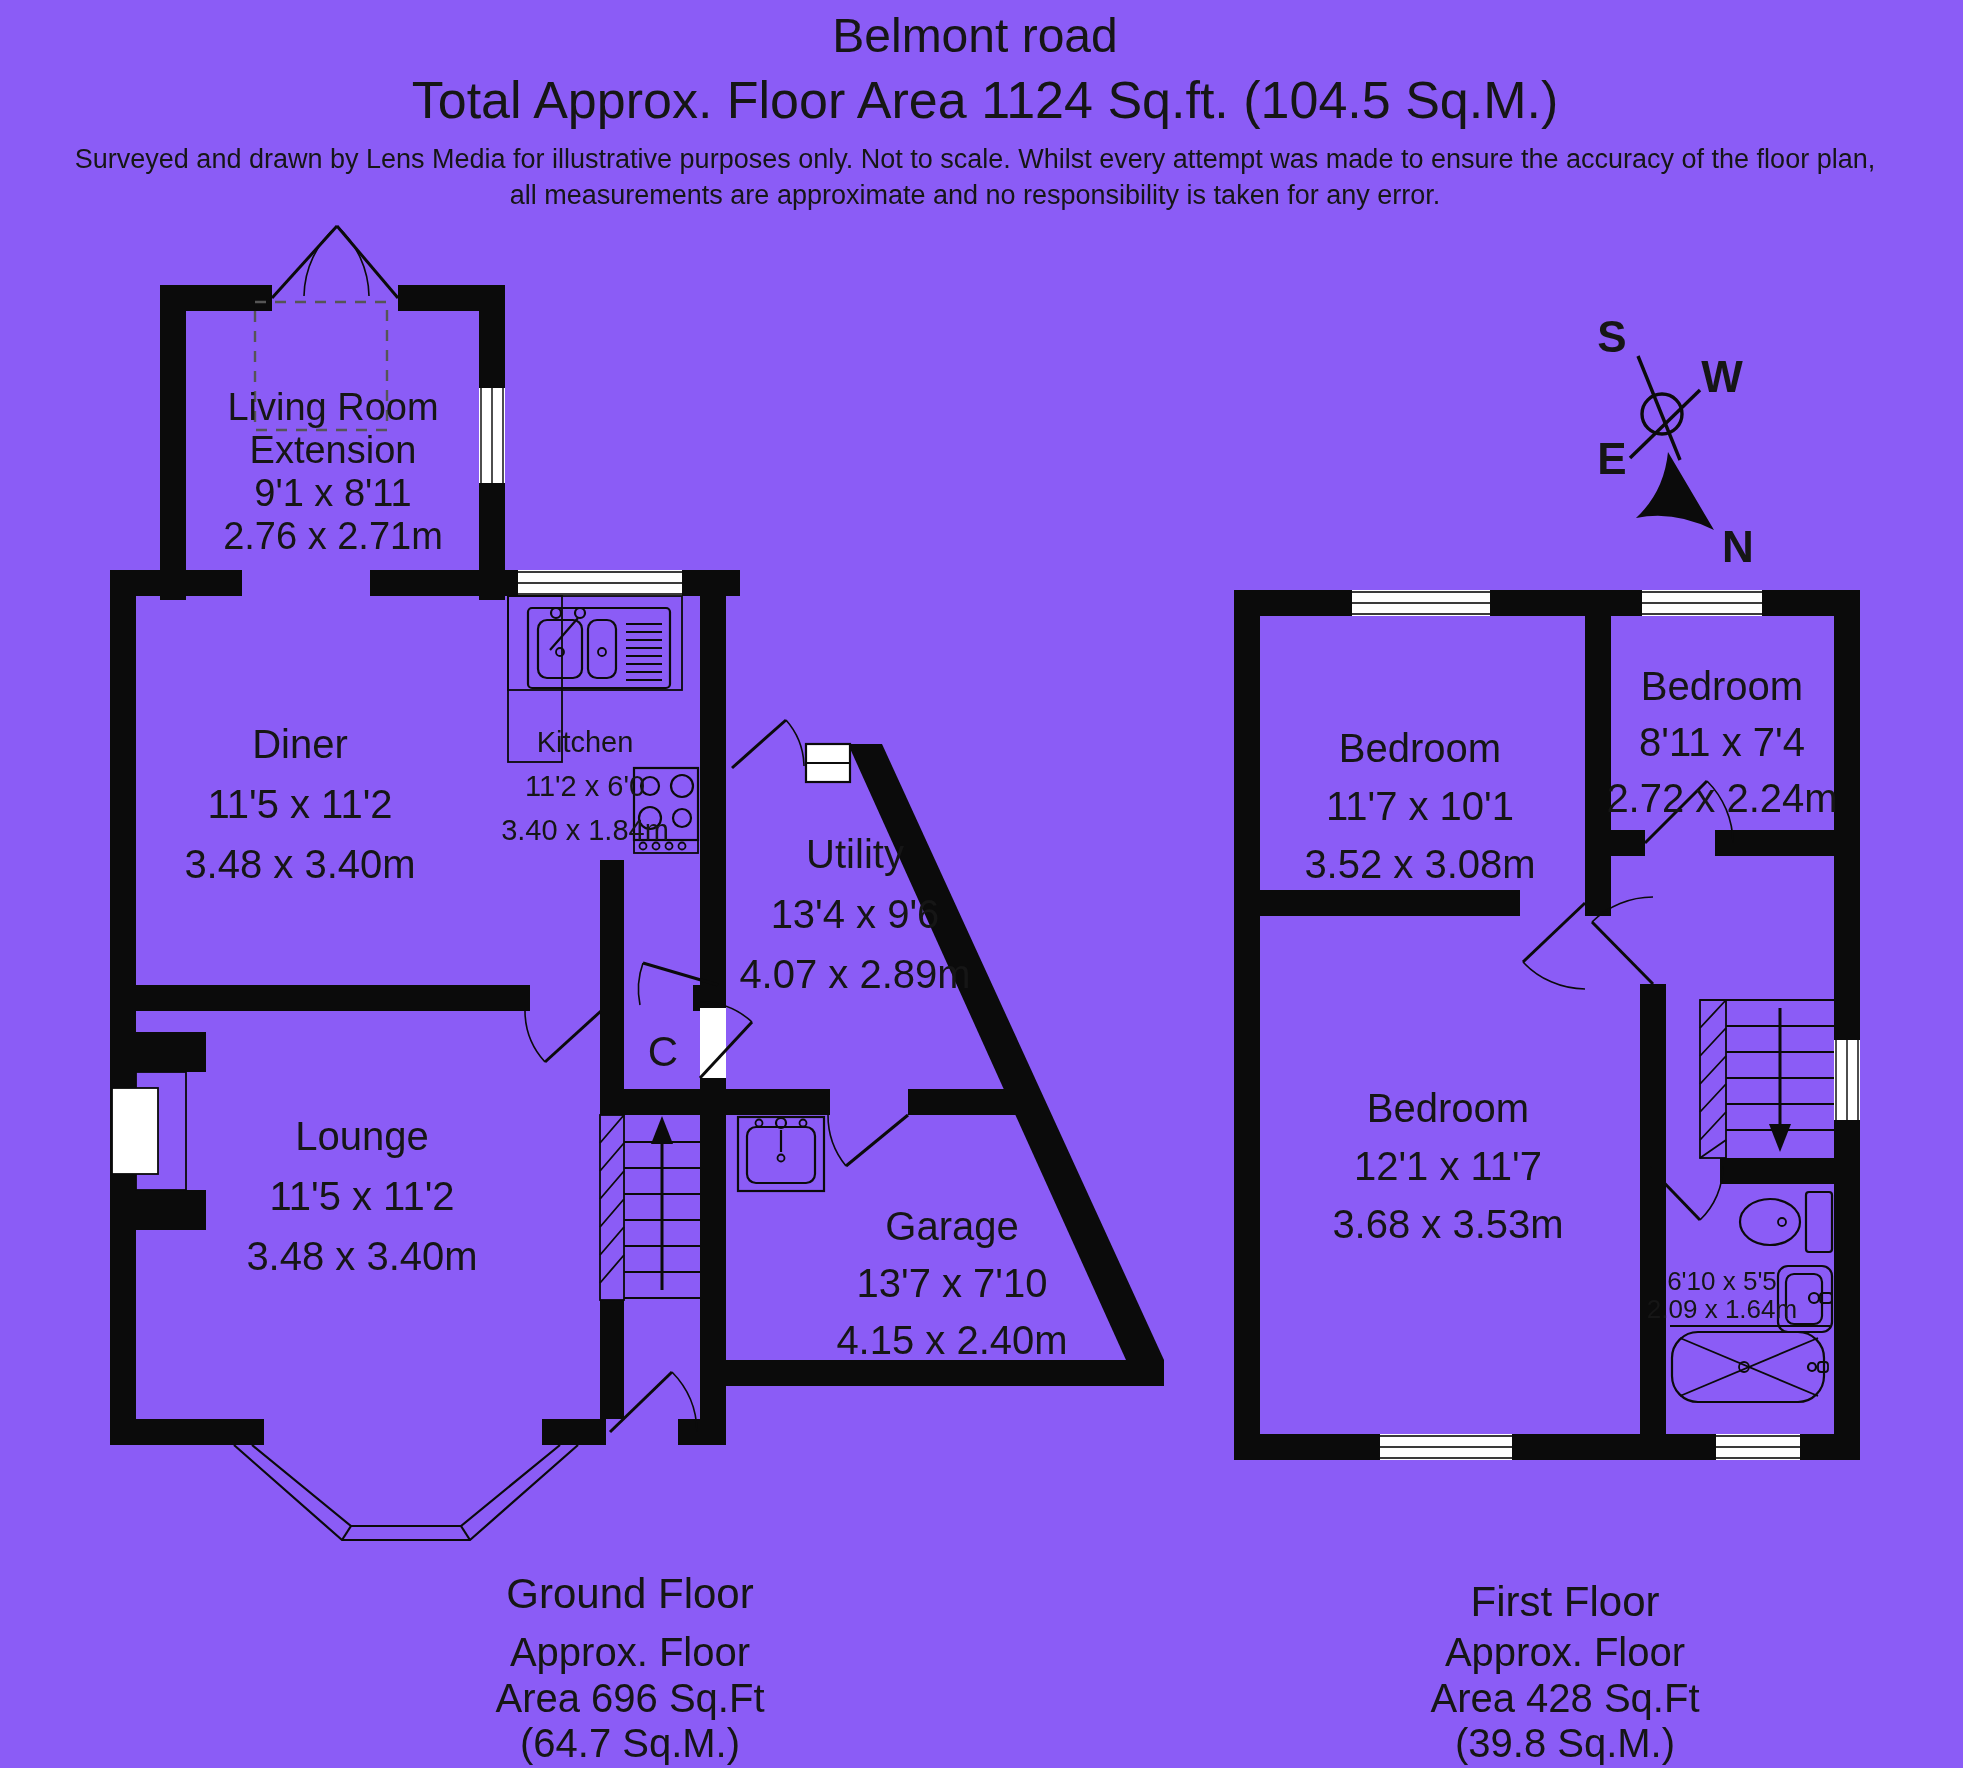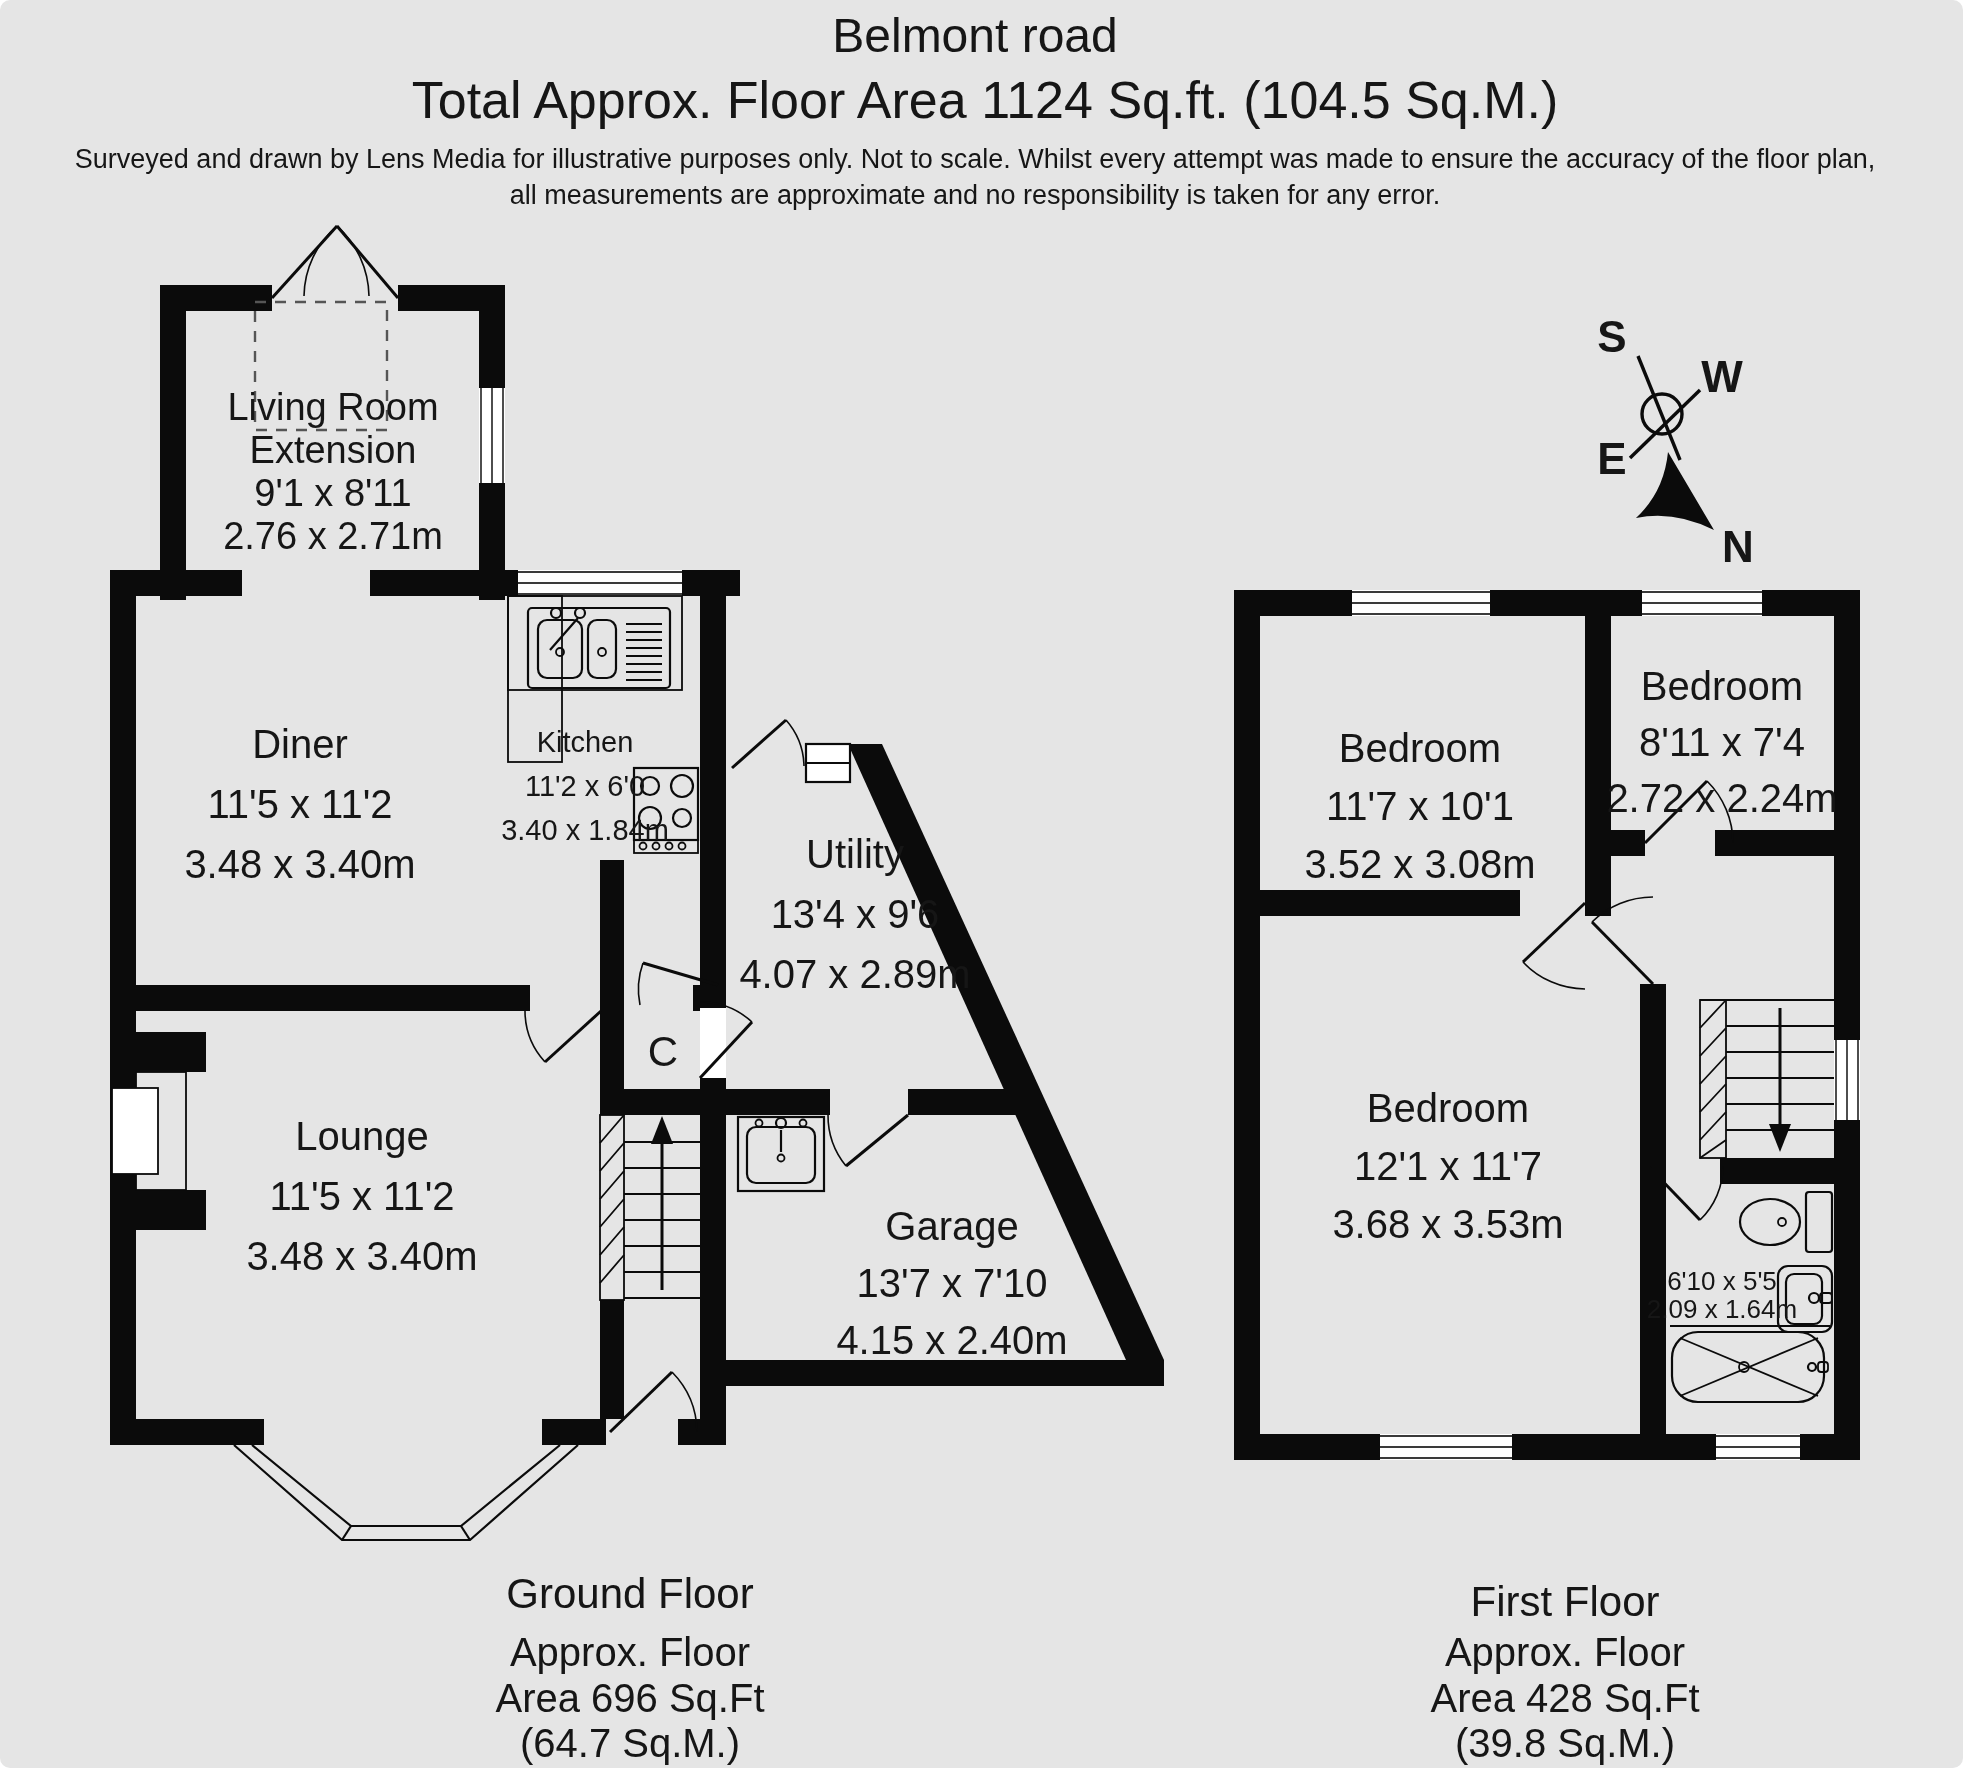--- a/index.html
+++ b/index.html
@@ -1,16 +1,16 @@
 <!DOCTYPE html>
 <html><head>
 <meta charset="utf-8">
 <style>
   html,body{margin:0;padding:0;background:#ffffff;}
-  .page{width:1963px;height:1768px;position:relative;background:#e5e5e5;border-radius:10px;}
+  .page{width:1963px;height:1768px;position:relative;background:#8b5cf6;}
   svg{display:block;}
   text{font-family:"Liberation Sans","DejaVu Sans",sans-serif;fill:#161616;}
   .rm{text-anchor:middle;}
   .bold{font-weight:bold;}
   .wall{fill:#0b0b0b;}
   .wfill{fill:#ffffff;}
   .thin{fill:none;stroke:#0b0b0b;stroke-width:1.8;}
   .thin2{fill:none;stroke:#0b0b0b;stroke-width:2.2;}
   .leaf{fill:none;stroke:#0b0b0b;stroke-width:3;}
   .arc{fill:none;stroke:#0b0b0b;stroke-width:1.6;}

